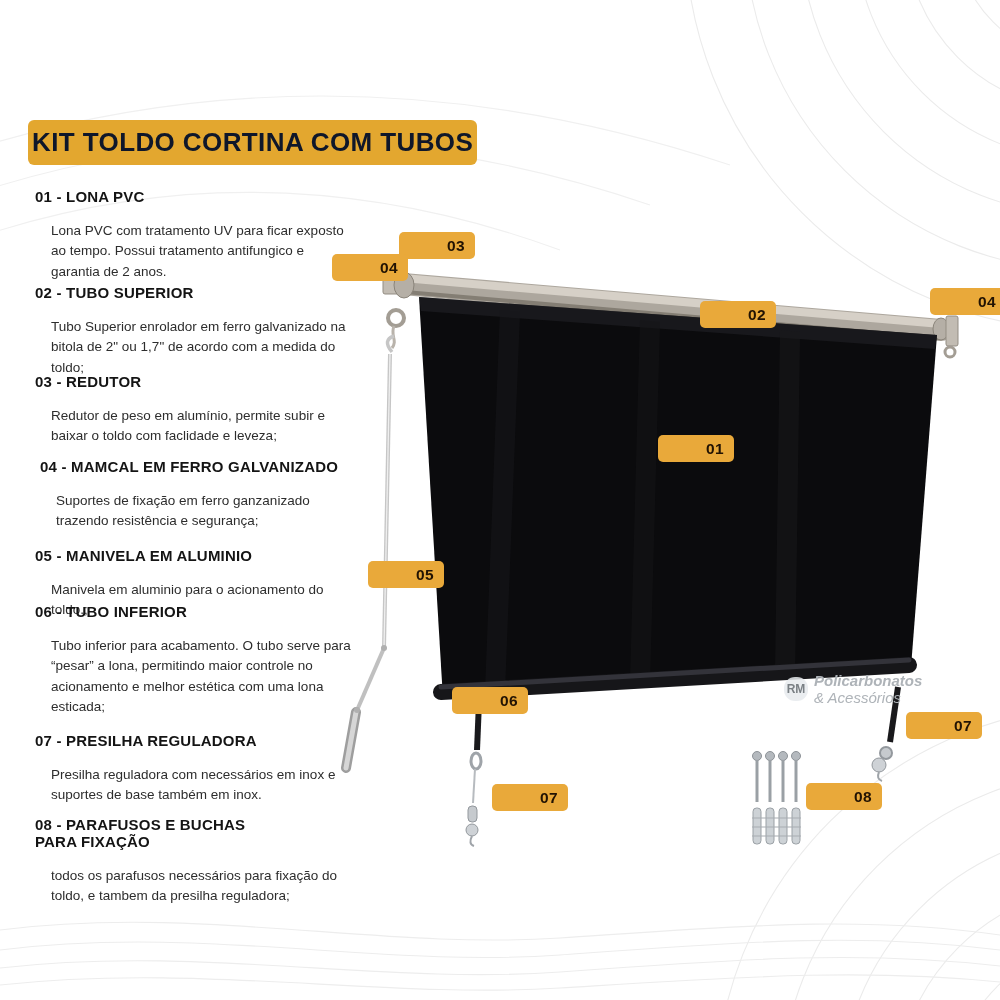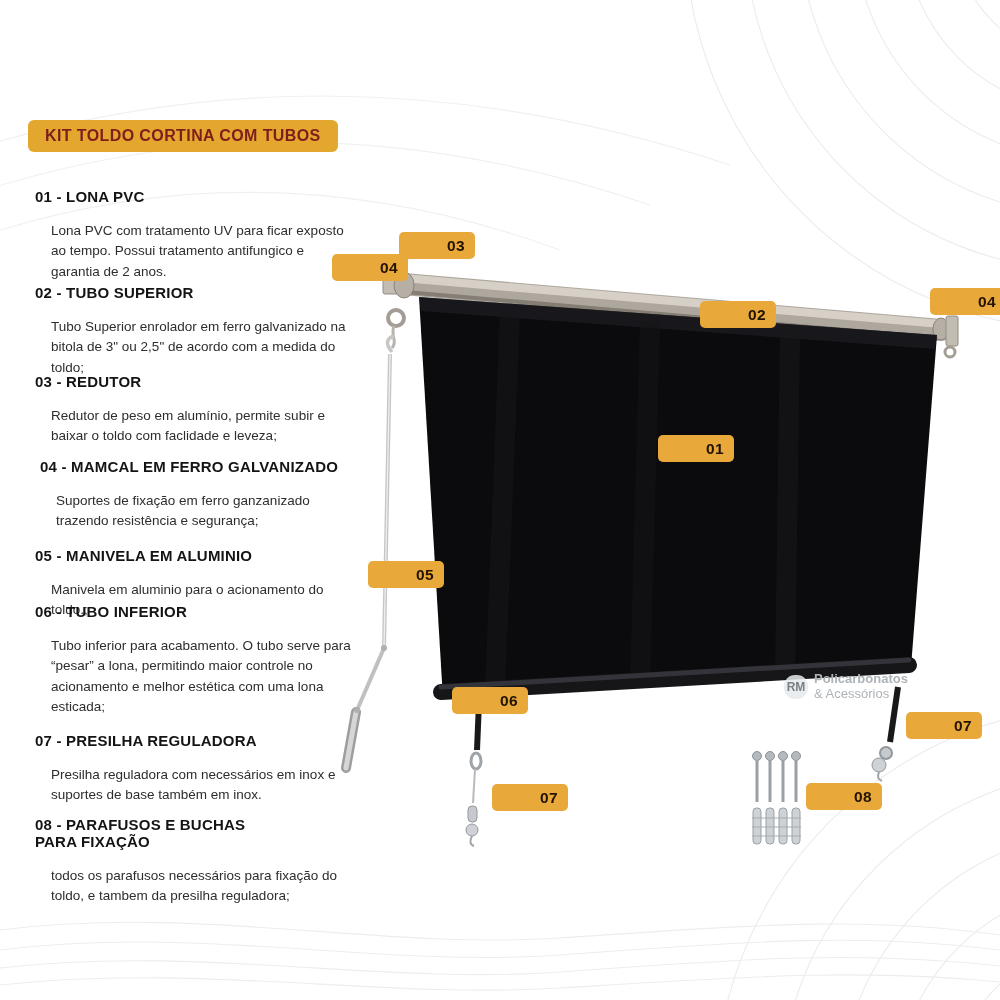--- a/index.html
+++ b/index.html
@@ -1,33 +1,33 @@
 <!DOCTYPE html>
 <html><head>
 <meta charset="utf-8">
 <style>
   html,body{margin:0;padding:0;background:#fff;}
   .canvas{position:relative;width:1000px;height:1000px;background:#ffffff;overflow:hidden;
           font-family:"Liberation Sans",sans-serif;}
   svg.bg{position:absolute;inset:0;z-index:1;}
-  .title-banner{position:absolute;left:28px;top:120px;z-index:2;background:#E3A72F;color:#7f1d1d;
-                font-size:16px;font-weight:700;letter-spacing:.4px;padding:7px 17px;border-radius:6px;}
+  .title-banner{position:absolute;left:28px;top:120px;z-index:2;background:#E3A72F;color:#0f172a;
+                font-size:26px;font-weight:700;letter-spacing:.4px;padding:7px 4px;border-radius:6px;}
   .spec{position:absolute;left:35px;width:332px;z-index:2;}
   .spec h3{font-size:15px;font-weight:700;color:#141414;margin:0 0 7px;letter-spacing:.2px;}
   .spec.gap-lg h3{margin-bottom:2px;}
   .spec.indent{padding-left:5px;}
   .spec.narrow-head h3{max-width:250px;}
   .spec p{font-size:13.5px;color:#2d2d2d;line-height:1.5;margin:16px;}
   .badge{position:absolute;width:38px;height:27px;z-index:3;background:#E9A93A;border-radius:5px;
          color:#221303;font-weight:700;font-size:15.5px;display:flex;align-items:center;justify-content:center;
          letter-spacing:.5px;padding-left:38px;}
   .logo{position:absolute;left:784px;top:672px;z-index:2;display:flex;align-items:center;gap:6px;}
   .logo-chip{width:24px;height:24px;border-radius:11px;background:rgba(230,234,237,.85);color:#7a8085;
              font-weight:700;font-size:12px;display:flex;align-items:center;justify-content:center;}
-  .logo-text{display:flex;flex-direction:column;font-size:13px;line-height:1.15;color:#aeb3b8;font-weight:700;}
+  .logo-text{display:flex;flex-direction:column;font-size:15px;line-height:1.15;color:#aeb3b8;font-weight:700;font-style:italic;}
   .logo-text span:last-child{font-weight:400;}
 </style>
 </head>
 <body>
 
 <div class="canvas">
 
   <svg class="bg" width="1000" height="1000" viewBox="0 0 1000 1000">
 
     <g fill="none" stroke="#ebebeb" stroke-width="1.1">
@@ -134,21 +134,21 @@
   </svg>
 
   <div class="title-banner">KIT TOLDO CORTINA COM TUBOS</div>
 
   <section class="spec" style="top:188px">
     <h3>01 - LONA PVC</h3>
     <p>Lona PVC com tratamento UV para ficar exposto ao tempo. Possui tratamento antifungico e garantia de 2 anos.</p>
   </section>
   <section class="spec gap-lg" style="top:284px">
     <h3>02 - TUBO SUPERIOR</h3>
-    <p>Tubo Superior enrolador em ferro galvanizado na bitola de 3" ou 2,5" de acordo com a medida do toldo;</p>
+    <p>Tubo Superior enrolador em ferro galvanizado na bitola de 2" ou 1,7" de acordo com a medida do toldo;</p>
   </section>
   <section class="spec" style="top:373px">
     <h3>03 - REDUTOR</h3>
     <p>Redutor de peso em alumínio, permite subir e baixar o toldo com faclidade e leveza;</p>
   </section>
   <section class="spec indent" style="top:458px">
     <h3>04 - MAMCAL  EM FERRO GALVANIZADO</h3>
     <p>Suportes de fixação em ferro ganzanizado trazendo resistência e segurança;</p>
   </section>
   <section class="spec" style="top:547px">

